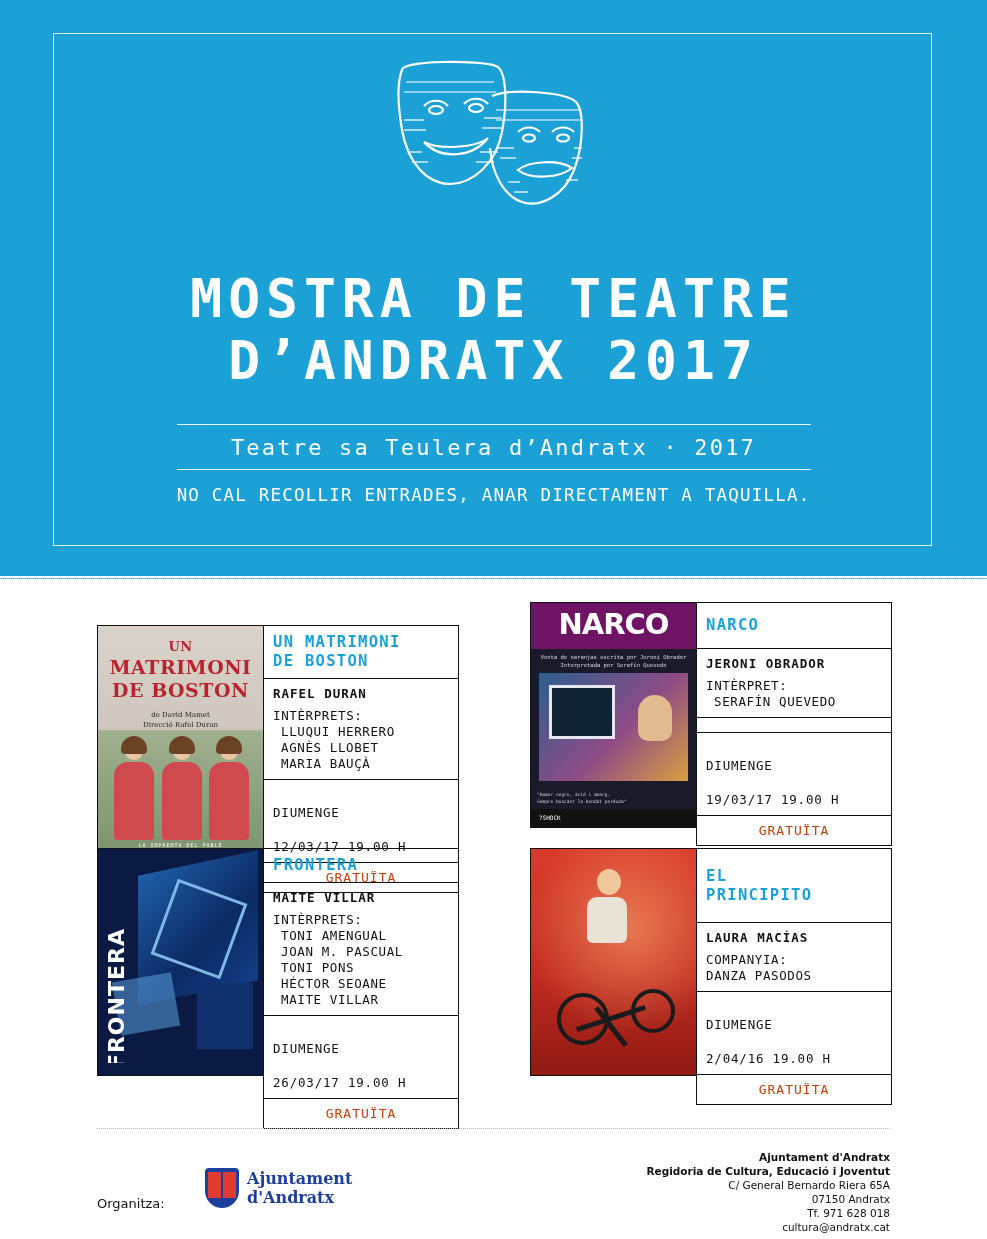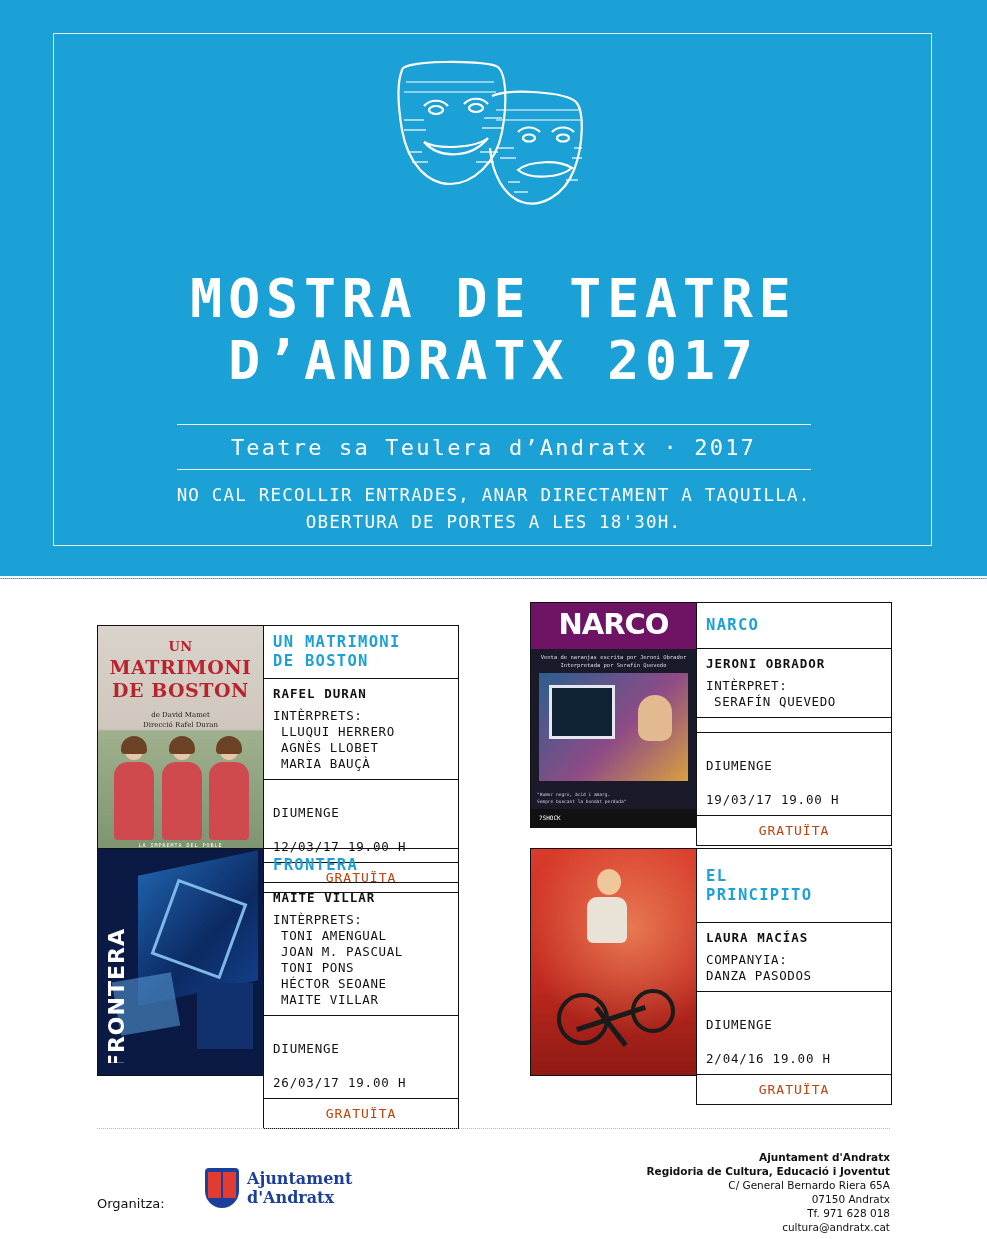--- a/index.html
+++ b/index.html
@@ -252,21 +252,20 @@
     </div>
 
     <div class="subtitle-wrap">
       <div class="rule"></div>
       <div class="subtitle">Teatre sa Teulera d’Andratx · 2017</div>
       <div class="rule"></div>
     </div>
 
     <div class="notice">
       <div>NO CAL RECOLLIR ENTRADES, ANAR DIRECTAMENT A TAQUILLA.</div>
-      <div>OBERTURA DE PORTES A LES 18'30H.</div>
     </div>
   </div>
   <div class="hero-divider"></div>
   <div class="hero-divider dotted"></div>
 
   <div class="cards">
 
     <div class="card c0">
       <div class="poster p-matrimoni">
         <div class="mtitle">

